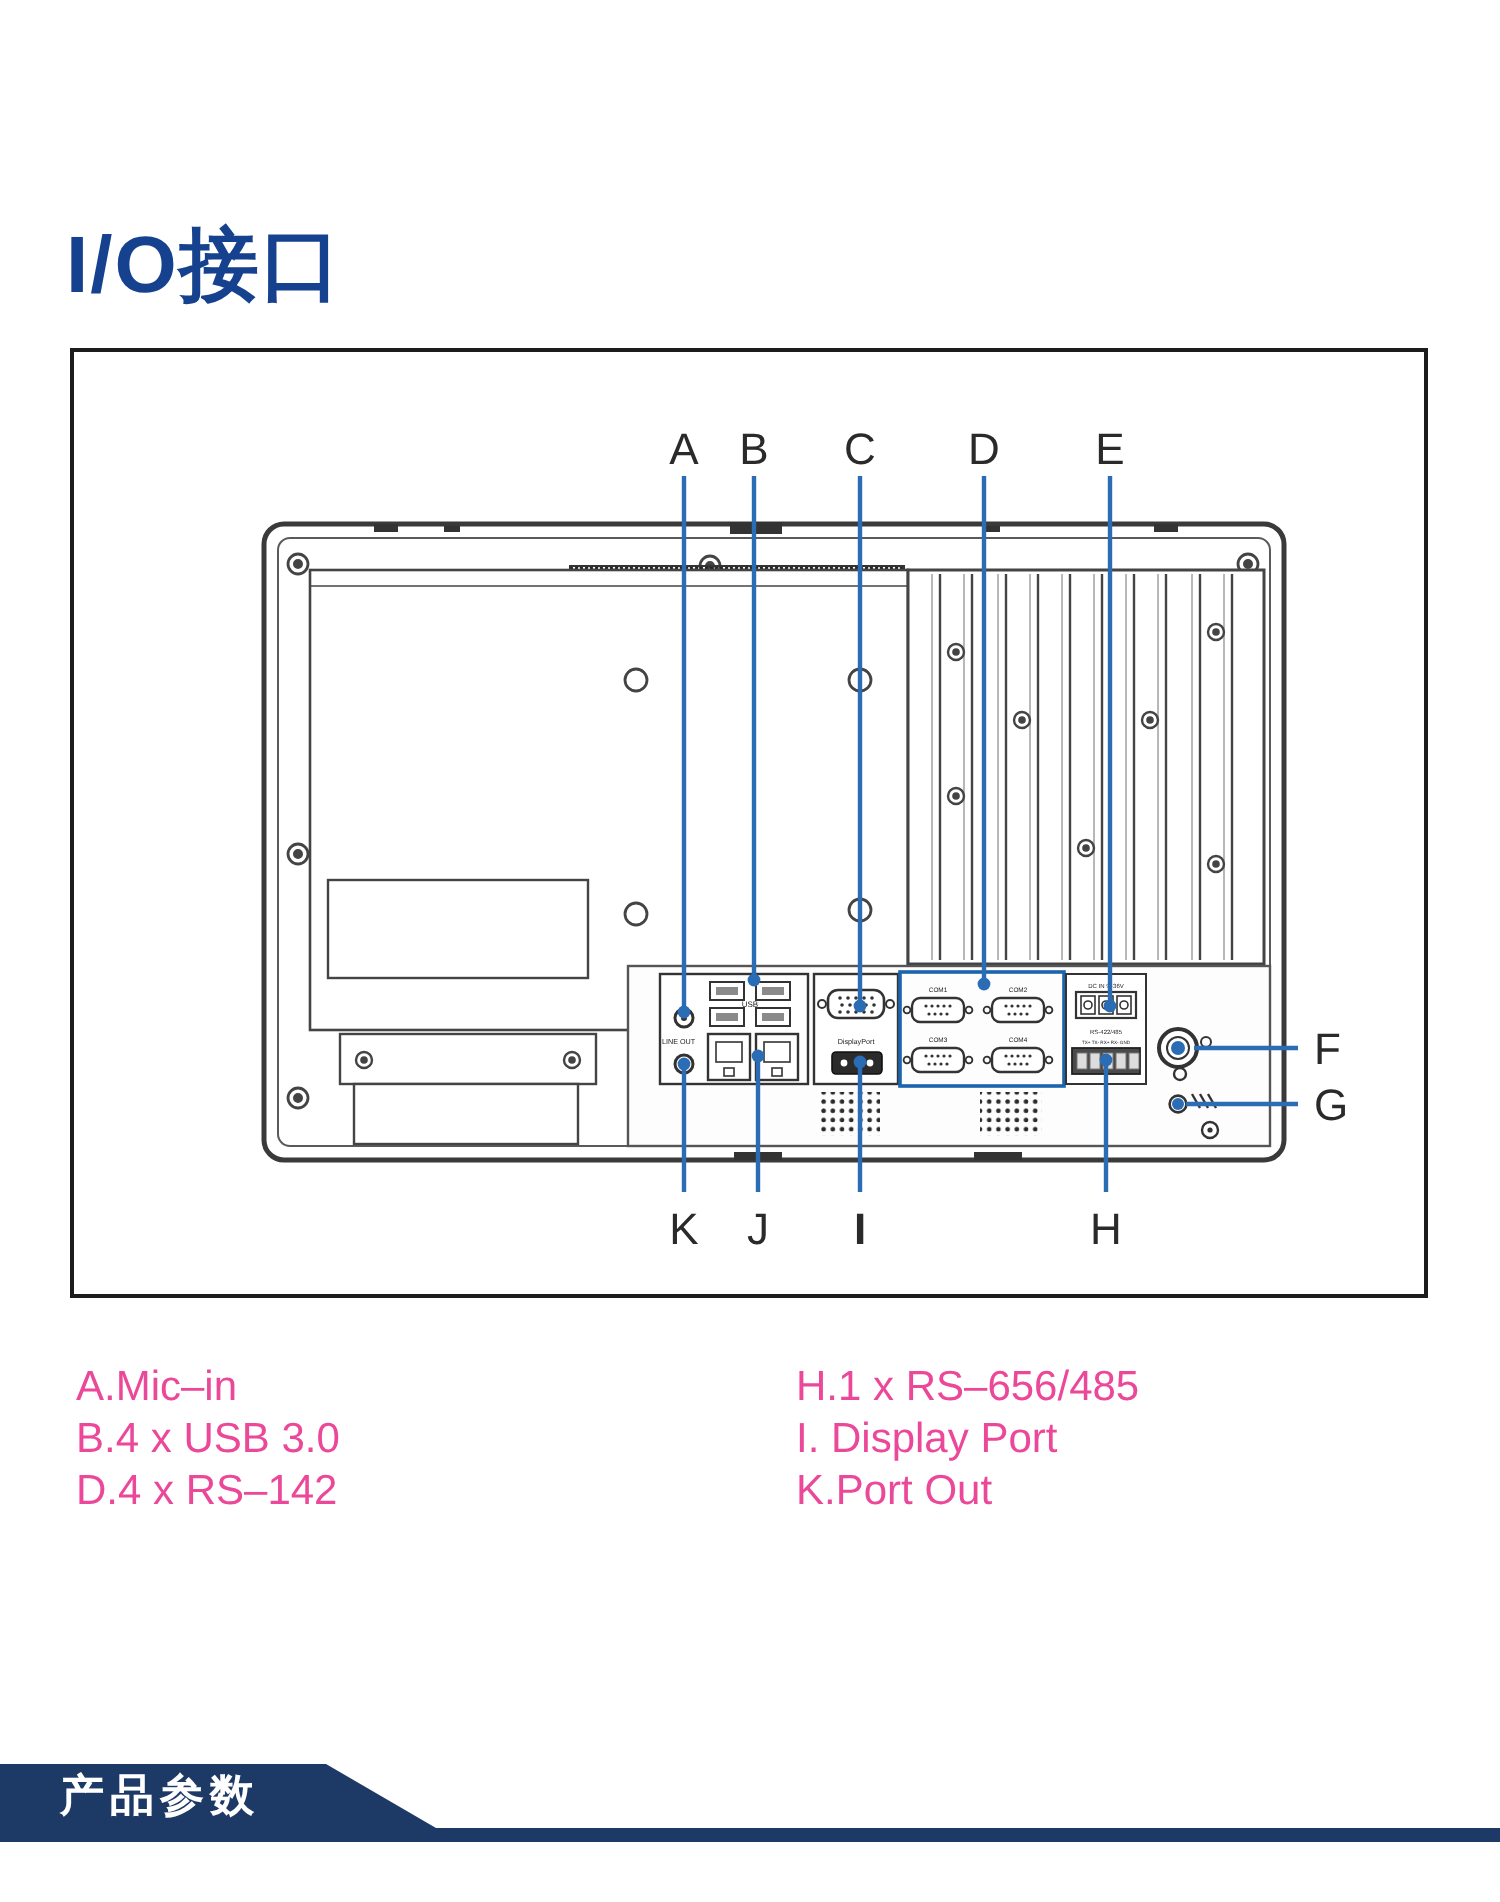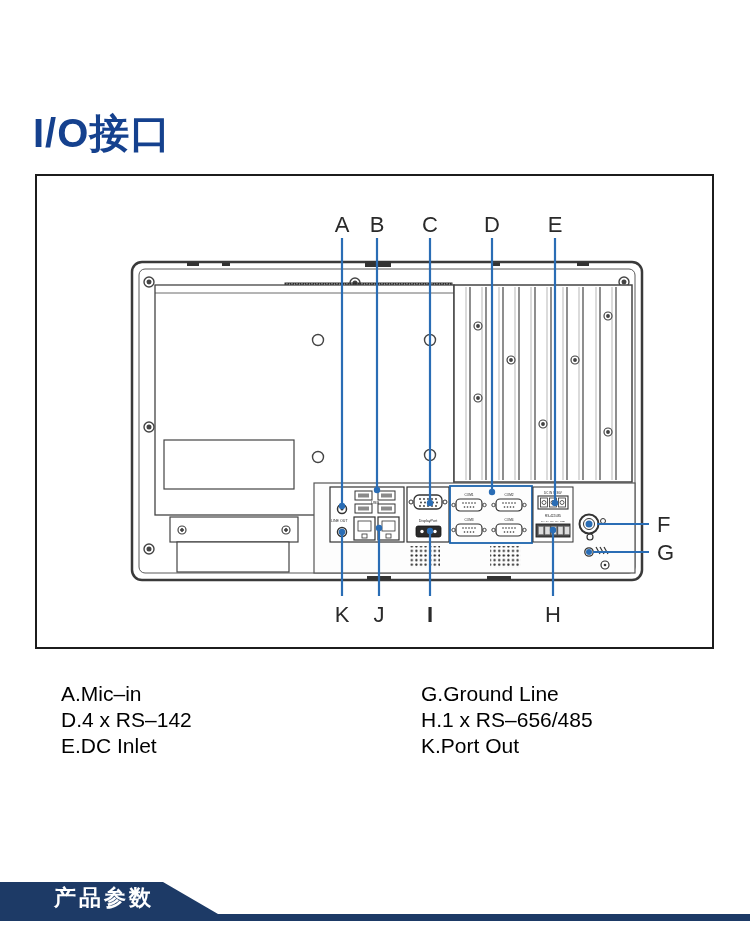--- a/index.html
+++ b/index.html
@@ -10,29 +10,29 @@
   #page-title{left:33px;top:110px;font-size:40px;line-height:46px;font-weight:800;
               color:#15418e;letter-spacing:1px;}
   
   #figure-box{left:35px;top:174px;width:675px;height:471px;border:2px solid #1c1c1c;
               background:#ffffff;}
   #figure-box svg{display:block;}
   .callout-letter{font-family:"Liberation Sans","DejaVu Sans",sans-serif;
                   font-size:22px;fill:#2a2a2a;}
   .tiny-label{font-family:"Liberation Sans","DejaVu Sans",sans-serif;fill:#1b1b1b;}
   
-  .legend-col{top:681px;font-size:21px;line-height:26px;color:#000000;margin-left:23px;}
+  .legend-col{top:681px;font-size:21px;line-height:26px;color:#ec4899;}
   #legend-left{left:38px;}
   #legend-right{left:398px;}
   .legend-item{white-space:nowrap;}
   
   #footer-banner{left:0;top:882px;width:750px;height:39px;background:#1d3a66;
                  clip-path:polygon(0 0,163px 0,218px 32px,750px 32px,750px 39px,0 39px);}
   #footer-banner-label{left:30px;top:884px;width:180px;font-size:22px;font-weight:700;
-                 color:#ffffff;letter-spacing:3px;line-height:28px;margin-left:24px;}
+                 color:#ffffff;letter-spacing:3px;line-height:28px;}
 </style>
 </head>
 <body>
 
 <div class="abs" id="page-title">I/O接口</div>
 
 <div class="abs" id="figure-box">
   <svg width="675" height="471" viewBox="0 0 675 471">
     <defs>
       <pattern id="vent" width="5" height="16" patternUnits="userSpaceOnUse">
@@ -347,23 +347,23 @@
     <text x="342" y="446" text-anchor="middle" class="callout-letter">J</text>
     <text x="393" y="446" text-anchor="middle" class="callout-letter" font-weight="700">I</text>
     <text x="516" y="446" text-anchor="middle" class="callout-letter">H</text>
     <text x="620" y="356" class="callout-letter">F</text>
     <text x="620" y="384" class="callout-letter">G</text>
   </svg>
 </div>
 
 <div class="abs legend-col" id="legend-left">
   <div class="legend-item">A.Mic–in</div>
+  <div class="legend-item">B.4 x USB 3.0</div>
   <div class="legend-item">D.4 x RS–142</div>
-  <div class="legend-item">E.DC Inlet</div>
 </div>
 <div class="abs legend-col" id="legend-right">
-  <div class="legend-item">G.Ground Line</div>
   <div class="legend-item">H.1 x RS–656/485</div>
+  <div class="legend-item">I. Display Port</div>
   <div class="legend-item">K.Port Out</div>
 </div>
 
 <div class="abs" id="footer-banner"></div>
 <div class="abs" id="footer-banner-label">产品参数</div>
 
 </body></html>

